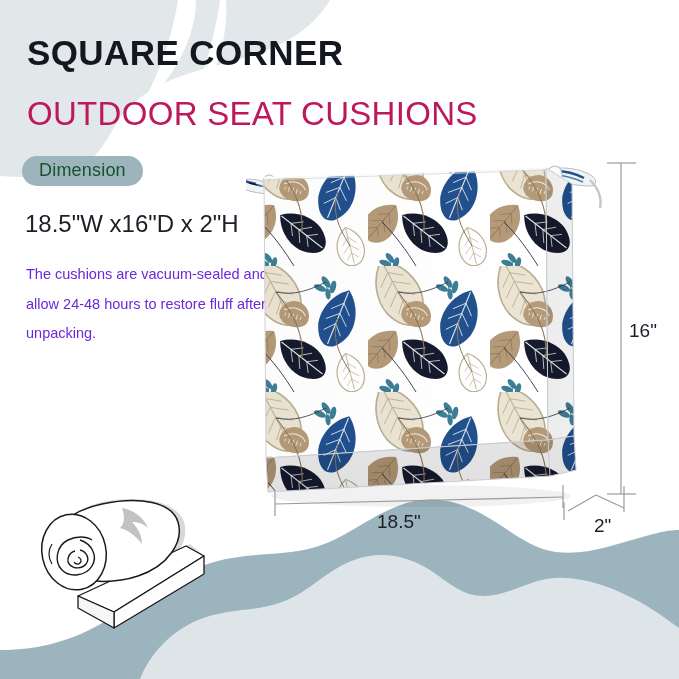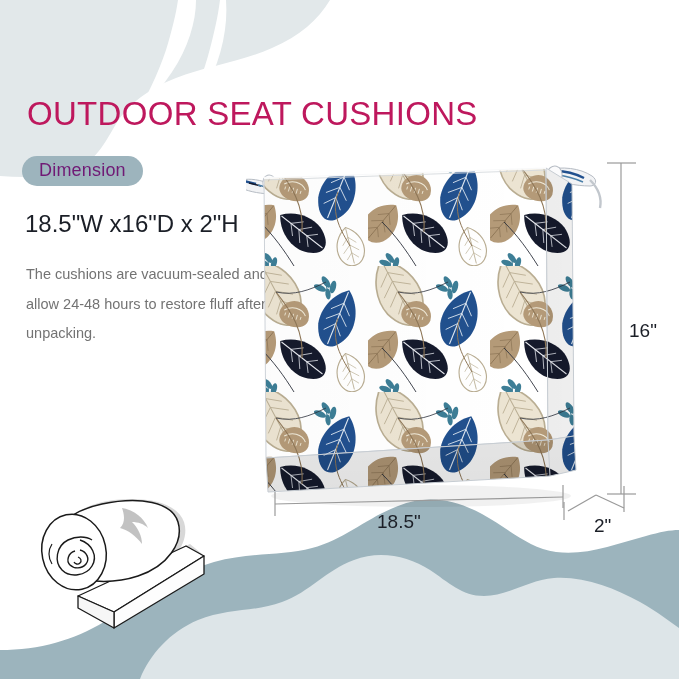--- a/index.html
+++ b/index.html
@@ -47,21 +47,21 @@
   }
 
   
   .badge {
     position: absolute;
     left: 22px;
     top: 156px;
     padding: 5px 17px 7px 17px;
     background: #9db4bd;
     border-radius: 16px;
-    color: #701a75;
+    color: #14532d;
     font-size: 18px;
     font-weight: 400;
     letter-spacing: 0.2px;
     line-height: 1;
   }
 
   
   .spec {
     position: absolute;
     left: 25px;
@@ -73,21 +73,21 @@
   }
 
   
   .note {
     position: absolute;
     left: 26px;
     top: 260px;
     width: 250px;
     font-size: 14.5px;
     font-weight: 400;
-    color: #737373;
+    color: #6d28d9;
     line-height: 2.05;
   }
 
   
   .product {
     position: absolute;
     left: 246px;
     top: 140px;
     width: 380px;
     height: 380px;
@@ -161,20 +161,21 @@
                  C380,550 408,556 430,570
                  C448,582 462,596 484,596
                  C508,596 528,580 554,578
                  C584,576 614,588 640,602
                  C658,612 670,622 679,628
                  L679,679 Z" fill="#dde5e8"></path>
       </g>
     </svg>
   </div>
 
+  <div class="title-main">SQUARE CORNER</div>
   <div class="title-sub">OUTDOOR SEAT CUSHIONS</div>
 
   <div class="badge">Dimension</div>
 
   <div class="spec">18.5"W x16"D x 2"H</div>
 
   <div class="note">The cushions are vacuum-sealed and allow 24-48 hours to restore fluff after unpacking.</div>
 
   <div class="product">
     <svg class="product-svg" viewBox="0 0 380 380" xmlns="http://www.w3.org/2000/svg">

